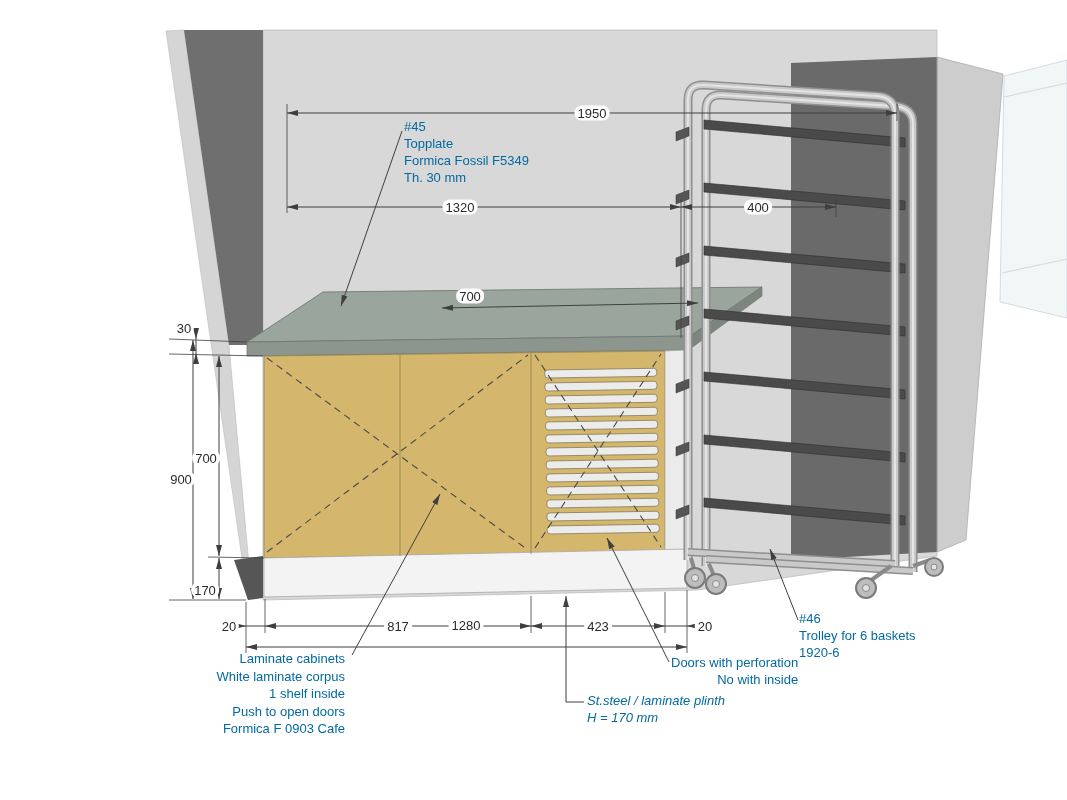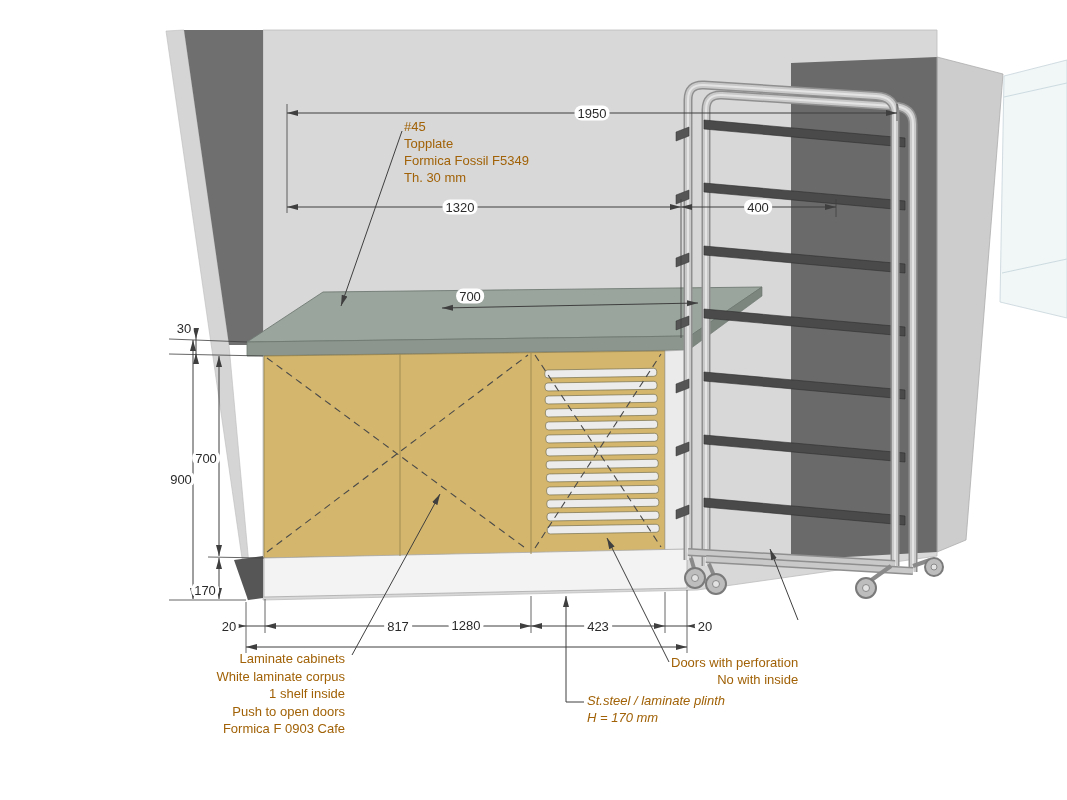--- a/index.html
+++ b/index.html
@@ -1,19 +1,19 @@
 <!DOCTYPE html>
 <html><head>
 <meta charset="utf-8">
 <style>
   html,body{margin:0;padding:0;background:#fff;}
   body{font-family:"Liberation Sans", sans-serif;}
   .canvas{position:relative;width:1067px;height:800px;background:#fff;overflow:hidden;}
   .canvas svg{position:absolute;left:0;top:0;}
-  .lbl{position:absolute;font-size:13px;color:#a16207;line-height:17px;white-space:nowrap;}
+  .lbl{position:absolute;font-size:13px;color:#0369a1;line-height:17px;white-space:nowrap;}
   .dim{position:absolute;transform:translate(-50%,-50%);background:#fff;padding:0 3px;
        font-size:13px;line-height:15px;color:#2a2a2a;white-space:nowrap;border-radius:7px;}
   .blk div{white-space:nowrap;}
   .blk.right{text-align:right;}
 </style>
 </head>
 <body>
 
 <div class="canvas">
 
@@ -186,20 +186,25 @@
   <div class="lbl blk" style="left:671px;top:654px;text-align:right;">
     <div>Doors with perforation</div>
     <div>No with inside</div>
   </div>
 
   <div class="lbl blk" style="left:587px;top:692px;font-style:italic;">
     <div>St.steel / laminate plinth</div>
     <div>H = 170 mm</div>
   </div>
 
+  <div class="lbl blk" style="left:799px;top:610px;">
+    <div>#46</div>
+    <div>Trolley for 6 baskets</div>
+    <div>1920-6</div>
+  </div>
 
   <div class="dim" style="left:592px;top:113px;">1950</div>
   <div class="dim" style="left:460px;top:207px;">1320</div>
   <div class="dim" style="left:758px;top:207px;">400</div>
   <div class="dim" style="left:470px;top:296px;">700</div>
   <div class="dim" style="left:184px;top:328px;">30</div>
   <div class="dim" style="left:206px;top:458px;">700</div>
   <div class="dim" style="left:181px;top:479px;">900</div>
   <div class="dim" style="left:205px;top:590px;">170</div>
   <div class="dim" style="left:229px;top:626px;">20</div>

